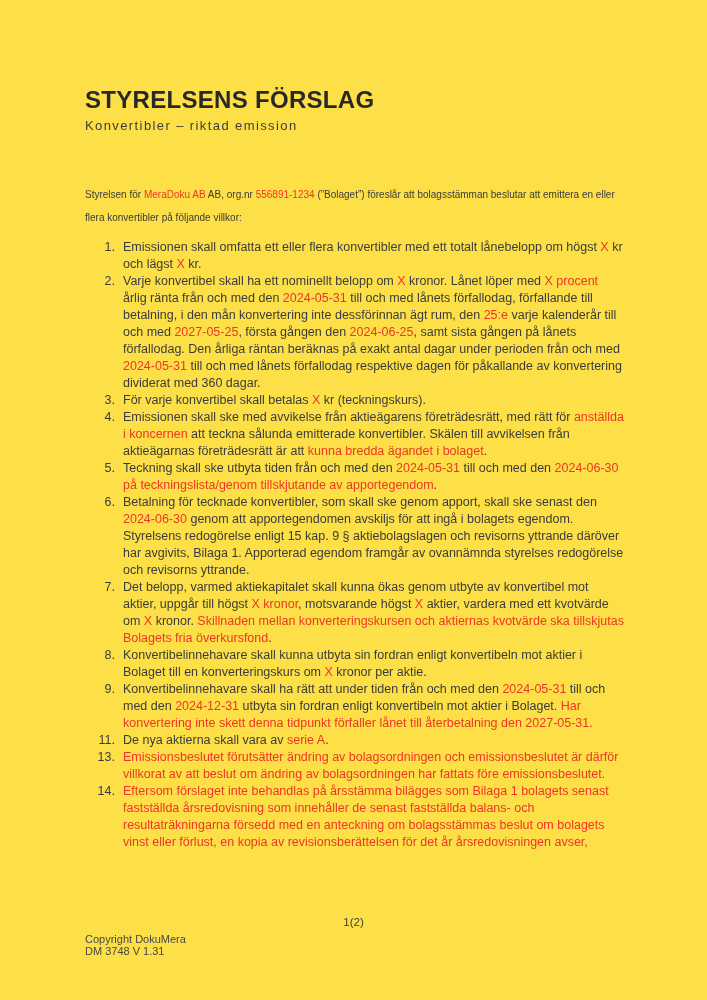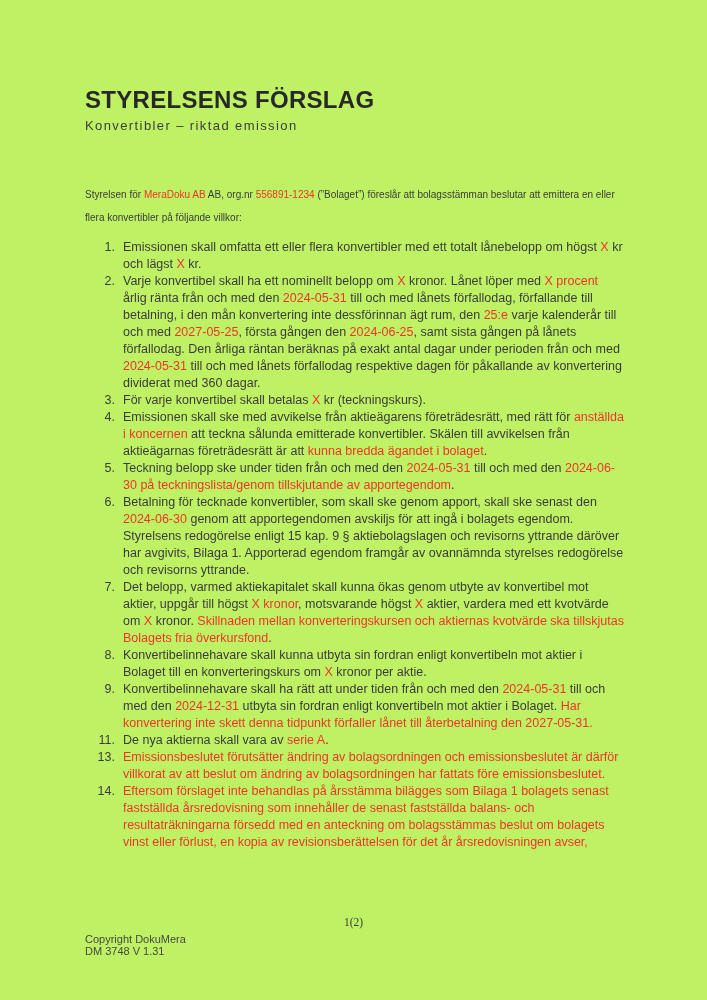--- a/index.html
+++ b/index.html
@@ -1,20 +1,20 @@
 <!DOCTYPE html>
 <html lang="sv" style="--red: #ee3527; --ink: #3b3b3b;"><head>
 <meta charset="utf-8">
 <style>
   html, body { margin: 0; padding: 0; background: #ffffff; }
   .page {
     position: relative;
     width: 707px;
     height: 1000px;
-    background: #bef264;
+    background: #fde047;
     overflow: hidden;
     font-family: "Liberation Sans", "DejaVu Sans", sans-serif;
     color: var(--ink, #3b3b3b);
   }
   .content {
     position: absolute;
     left: 85px;
     top: 86px;
     width: 540px;
   }
@@ -52,21 +52,20 @@
   }
   .red { color: var(--red, #ee3527); }
   .page-number {
     position: absolute;
     top: 916px;
     left: 0;
     width: 707px;
     text-align: center;
     font-size: 11.5px;
     color: #3d3d3d;
-    font-family: Liberation Serif, serif;
   }
   .footer-block {
     position: absolute;
     left: 85px;
     top: 934px;
     font-size: 11px;
     line-height: 11.5px;
     color: #474747;
   }
 </style>
@@ -76,21 +75,21 @@
 <div class="page">
   <div class="content">
     <h1 class="doc-title">STYRELSENS FÖRSLAG</h1>
     <div class="doc-subtitle">Konvertibler – riktad emission</div>
     <p class="intro"><span>Styrelsen för </span><span class="red">MeraDoku AB</span><span> AB, org.nr </span><span class="red">556891-1234</span><span> (”Bolaget”) föreslår att bolagsstämman beslutar att emittera en eller flera konvertibler på följande villkor:</span></p>
     <div class="terms">
         <div class="term-item"><span class="num">1.</span><span><span>Emissionen skall omfatta ett eller flera konvertibler med ett totalt lånebelopp om högst </span><span class="red">X</span><span> kr och lägst </span><span class="red">X</span><span> kr.</span></span></div>
         <div class="term-item"><span class="num">2.</span><span><span>Varje konvertibel skall ha ett nominellt belopp om </span><span class="red">X</span><span> kronor. Lånet löper med </span><span class="red">X procent</span><span> årlig ränta från och med den </span><span class="red">2024-05-31</span><span> till och med lånets förfallodag, förfallande till betalning, i den mån konvertering inte dessförinnan ägt rum, den </span><span class="red">25:e</span><span> varje kalenderår till och med </span><span class="red">2027-05-25</span><span>, första gången den </span><span class="red">2024-06-25</span><span>, samt sista gången på lånets förfallodag. Den årliga räntan beräknas på exakt antal dagar under perioden från och med </span><span class="red">2024-05-31</span><span> till och med lånets förfallodag respektive dagen för påkallande av konvertering dividerat med 360 dagar.</span></span></div>
         <div class="term-item"><span class="num">3.</span><span><span>För varje konvertibel skall betalas </span><span class="red">X</span><span> kr (teckningskurs).</span></span></div>
         <div class="term-item"><span class="num">4.</span><span><span>Emissionen skall ske med avvikelse från aktieägarens företrädesrätt, med rätt för </span><span class="red">anställda i koncernen</span><span> att teckna sålunda emitterade konvertibler. Skälen till avvikelsen från aktieägarnas företrädesrätt är att </span><span class="red">kunna bredda ägandet i bolaget</span><span>.</span></span></div>
-        <div class="term-item"><span class="num">5.</span><span><span>Teckning belopp ske under tiden från och med den </span><span class="red">2024-05-31</span><span> till och med den </span><span class="red">2024-06-30</span><span> </span><span class="red">på teckningslista/genom tillskjutande av apportegendom</span><span>.</span></span></div>
+        <div class="term-item"><span class="num">5.</span><span><span>Teckning skall ske utbyta tiden från och med den </span><span class="red">2024-05-31</span><span> till och med den </span><span class="red">2024-06-30</span><span> </span><span class="red">på teckningslista/genom tillskjutande av apportegendom</span><span>.</span></span></div>
         <div class="term-item"><span class="num">6.</span><span><span>Betalning för tecknade konvertibler, som skall ske genom apport, skall ske senast den </span><span class="red">2024-06-30</span><span> genom att apportegendomen avskiljs för att ingå i bolagets egendom. Styrelsens redogörelse enligt 15 kap. 9 § aktiebolagslagen och revisorns yttrande däröver har avgivits, Bilaga 1. Apporterad egendom framgår av ovannämnda styrelses redogörelse och revisorns yttrande.</span></span></div>
         <div class="term-item"><span class="num">7.</span><span><span>Det belopp, varmed aktiekapitalet skall kunna ökas genom utbyte av konvertibel mot aktier, uppgår till högst </span><span class="red">X kronor</span><span>, motsvarande högst </span><span class="red">X</span><span> aktier, vardera med ett kvotvärde om </span><span class="red">X</span><span> kronor. </span><span class="red">Skillnaden mellan konverteringskursen och aktiernas kvotvärde ska tillskjutas Bolagets fria överkursfond</span><span>.</span></span></div>
         <div class="term-item"><span class="num">8.</span><span><span>Konvertibelinnehavare skall kunna utbyta sin fordran enligt konvertibeln mot aktier i Bolaget till en konverteringskurs om </span><span class="red">X</span><span> kronor per aktie.</span></span></div>
         <div class="term-item"><span class="num">9.</span><span><span>Konvertibelinnehavare skall ha rätt att under tiden från och med den </span><span class="red">2024-05-31</span><span> till och med den </span><span class="red">2024-12-31</span><span> utbyta sin fordran enligt konvertibeln mot aktier i Bolaget. </span><span class="red">Har konvertering inte skett denna tidpunkt förfaller lånet till återbetalning den 2027-05-31.</span></span></div>
         <div class="term-item"><span class="num">11.</span><span><span>De nya aktierna skall vara av </span><span class="red">serie A</span><span>.</span></span></div>
         <div class="term-item"><span class="num">13.</span><span><span class="red">Emissionsbeslutet förutsätter ändring av bolagsordningen och emissionsbeslutet är därför villkorat av att beslut om ändring av bolagsordningen har fattats före emissionsbeslutet.</span></span></div>
         <div class="term-item"><span class="num">14.</span><span><span class="red">Eftersom förslaget inte behandlas på årsstämma bilägges som Bilaga 1 bolagets senast fastställda årsredovisning som innehåller de senast fastställda balans- och resultaträkningarna försedd med en anteckning om bolagsstämmas beslut om bolagets vinst eller förlust, en kopia av revisionsberättelsen för det år årsredovisningen avser,</span></span></div>
       </div>
   </div>
   <div class="page-number">1(2)</div>

